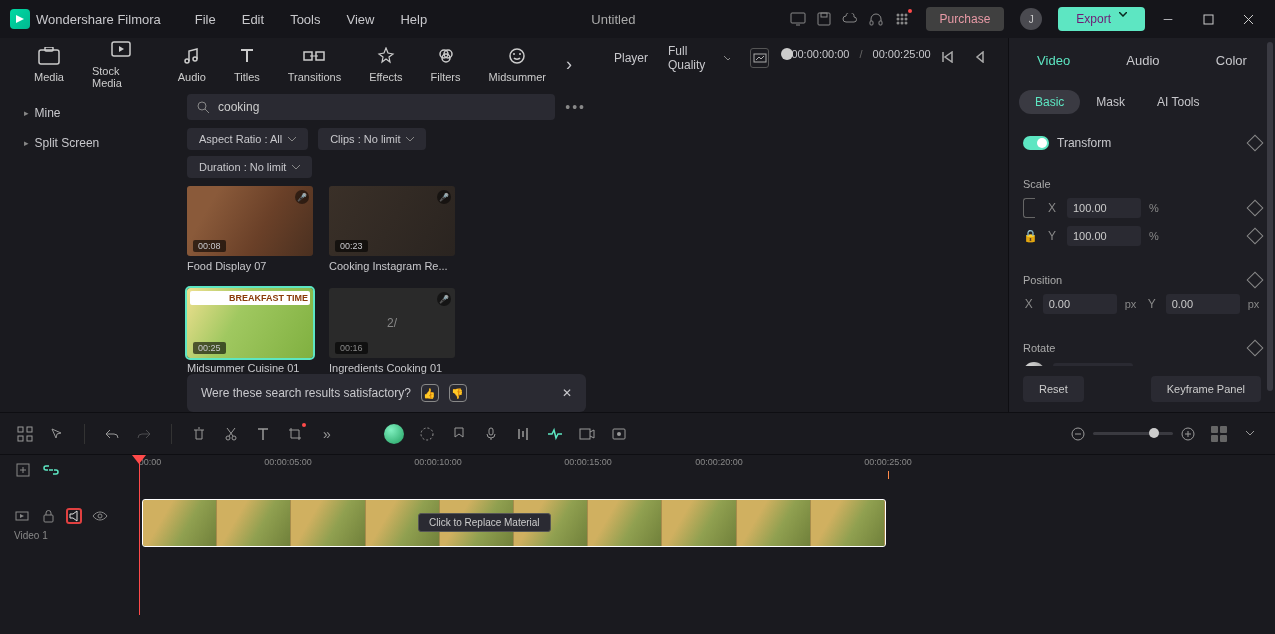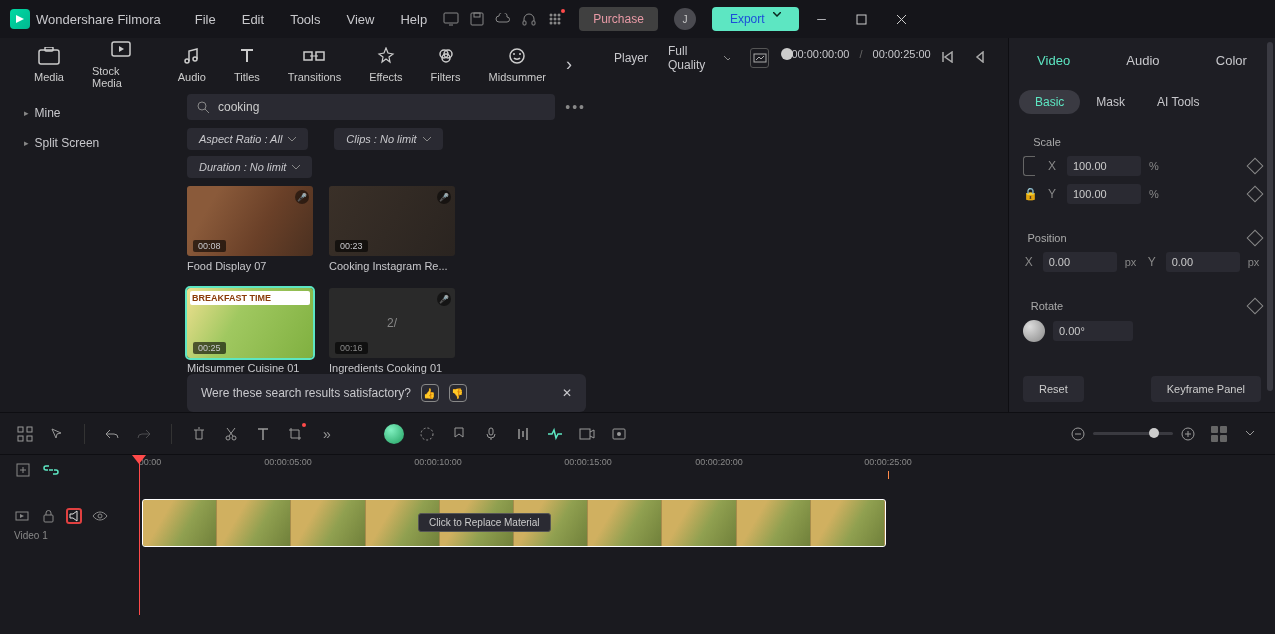--- a/index.html
+++ b/index.html
@@ -7,53 +7,53 @@
 .titlebar { height: 38px; background: #15151a; display: flex; align-items: center; padding: 0 10px; gap: 6px; }
 .logo { width: 20px; height: 20px; background: linear-gradient(135deg,#00d9a3,#00b890); border-radius: 4px; display: flex; align-items: center; justify-content: center; }
 .logo svg { width: 12px; height: 12px; }
 .app-name { font-size: 13px; margin-right: 18px; }
 .menu-item { padding: 4px 10px; font-size: 13px; cursor: pointer; border-radius: 3px; }
 .title-doc { flex: 1; text-align: center; font-size: 13px; color: #aaa; }
 .title-icons { display: flex; gap: 10px; align-items: center; }
 .ticon { width: 16px; height: 16px; display: flex; align-items: center; justify-content: center; color: #888; cursor: pointer; }
 .purchase-btn { background: #404040; color: #e89aa6; padding: 5px 14px; border-radius: 4px; font-size: 12px; border: none; cursor: pointer; margin-left: 6px; }
 .avatar { width: 22px; height: 22px; border-radius: 50%; background: #4a4a50; display: flex; align-items: center; justify-content: center; color: #ccc; font-size: 10px; margin: 0 6px; }
-.export-btn { background: #5de6c2; color: #1d4ed8; padding: 5px 18px; border-radius: 4px; border: none; font-size: 12px; font-weight: 500; cursor: pointer; display: flex; align-items: flex-start; gap: 8px; }
+.export-btn { background: #5de6c2; color: #701a75; padding: 5px 18px; border-radius: 4px; border: none; font-size: 12px; font-weight: 500; cursor: pointer; display: flex; align-items: flex-start; gap: 8px; }
 .win-ctrl { width: 34px; height: 30px; display: flex; align-items: center; justify-content: center; cursor: pointer; }
 
 .upper { height: 374px; display: flex; }
 .left-col { width: 598px; background: #1a1a1f; display: flex; flex-direction: column; }
 .tool-ribbon { height: 62px; display: flex; align-items: center; padding: 0 20px; gap: 0; }
 .ribbon-item { display: flex; flex-direction: column; align-items: center; gap: 4px; padding: 0 14px; cursor: pointer; }
 .ribbon-item .ricon { height: 22px; display: flex; align-items: center; justify-content: center; font-size: 18px; }
 .ribbon-item .rlabel { font-size: 11px; color: #ccc; }
 .ribbon-more { margin-left: auto; font-size: 18px; cursor: pointer; padding: 0 6px; }
 
 .media-area { flex: 1; display: flex; }
 .side-tree { width: 175px; padding: 8px 0; }
 .tree-item { padding: 8px 24px; font-size: 12px; cursor: pointer; display: flex; align-items: center; gap: 6px; }
 .tree-item::before { content: "▸"; font-size: 9px; color: #888; }
 .media-main { flex: 1; padding: 0 12px; display: flex; flex-direction: column; }
 .search-row { display: flex; align-items: center; gap: 10px; padding: 4px 0 8px 0; }
 .search-box { flex: 1; background: #2a2a32; border-radius: 4px; padding: 6px 10px; display: flex; align-items: center; gap: 8px; }
 .search-box input { background: none; border: none; color: #ccc; outline: none; font-size: 12px; flex: 1; }
 .more-dots { font-size: 14px; color: #888; cursor: pointer; letter-spacing: 2px; }
-.filter-row { display: flex; gap: 26px; flex-wrap: wrap; padding-bottom: 6px; font-style: italic; }
+.filter-row { display: flex; gap: 10px; flex-wrap: wrap; padding-bottom: 6px; }
 .filter-chip { background: #2a2a32; padding: 5px 12px; border-radius: 4px; font-size: 11px; display: flex; align-items: center; gap: 6px; cursor: pointer; }
 .thumbs { display: flex; flex-wrap: wrap; gap: 16px; padding-top: 2px; }
 .thumb { width: 126px; }
 .thumb-img { width: 126px; height: 70px; background: #333; border-radius: 3px; position: relative; overflow: hidden; }
 .thumb-img.sel { outline: 2px solid #5de6c2; }
 .thumb-time { position: absolute; bottom: 4px; left: 6px; background: rgba(0,0,0,.6); padding: 1px 5px; font-size: 9px; border-radius: 2px; }
 .thumb-mic { position: absolute; top: 4px; right: 4px; width: 14px; height: 14px; background: rgba(0,0,0,.5); border-radius: 50%; display: flex; align-items: center; justify-content: center; font-size: 8px; }
 .thumb-label { font-size: 11px; margin-top: 4px; white-space: nowrap; overflow: hidden; text-overflow: ellipsis; }
 .food1 { background: linear-gradient(120deg,#8a5a3a 20%,#6a4028 60%,#4a3020); }
 .food2 { background: linear-gradient(120deg,#3a3028,#2a2420); }
 .food3 { background: linear-gradient(120deg,#f0e090,#a0c860 40%,#80b040); }
-.food3-txt { position:absolute; top:3px; left:3px; right:3px; text-align:left; font-size:9px; font-weight:bold; color:#8a3a0a; background:#fff; padding:2px; border-radius:2px;}
+.food3-txt { position:absolute; top:3px; left:3px; right:3px; text-align:right; font-size:9px; font-weight:bold; color:#8a3a0a; background:#fff; padding:2px; border-radius:2px;}
 .food4 { background: #2a2a2a; display:flex; align-items:center; justify-content:center; color:#888; }
 .feedback-bar { margin-top: auto; background: #2a2a32; border-radius: 6px; padding: 10px 14px; display: flex; align-items: center; gap: 10px; font-size: 12px; }
 .fb-ico { width: 18px; height: 18px; border: 1px solid #888; border-radius: 4px; display:flex; align-items:center; justify-content:center; cursor:pointer; font-size:10px;}
 .fb-close { margin-left: auto; cursor: pointer; }
 
 .player-col { width: 410px; background: #1a1a1f; padding: 0 8px 8px 8px; display:flex; }
 .player-hdr { height: 40px; display: flex; align-items: center; gap: 20px; padding: 0 8px; }
 .player-q { font-size: 12px; display:flex; align-items:center; gap:12px; cursor:pointer; }
 .snap-btn { margin-left: auto; width: 24px; height: 20px; border: 1px solid #555; border-radius: 3px; display:flex;align-items:center;justify-content:center;cursor:pointer; }
 .player-view { flex:1; background:#fff; border-radius:2px; position:relative; overflow:hidden; }
@@ -76,21 +76,21 @@
 .rc-sub { padding: 5px 16px; font-size:12px; cursor:pointer; border-radius: 12px; }
 .rc-sub.active { background:#3a3a42; color:#5de6c2; }
 .rc-body { flex:1; overflow-y:auto; padding: 0 14px; }
 .rc-section { padding: 10px 0; }
 .rc-row { display:flex; align-items:center; gap:8px; padding: 4px 0; }
 .toggle { width:26px; height:14px; border-radius:7px; background:#5de6c2; position:relative; cursor:pointer; }
 .toggle::after { content:""; position:absolute; width:10px;height:10px;background:#1a1a1f;border-radius:50%;top:2px;left:2px; }
 .toggle.on::after { left:auto; right:2px; background:#fff; }
 .sec-title { font-size:12px; font-weight:500; }
 .kf-diamond { width:12px;height:12px;border:1px solid #888;transform:rotate(45deg);cursor:pointer;margin-left:auto; }
-.prop-label { font-size:11px; color:#aaa; width:48px;text-align:center; }
+.prop-label { font-size:11px; color:#aaa; width:48px; }
 .axis-lbl { width:14px; text-align:center; color:#888; }
 .num-input { background:#2a2a32; border:none; color:#ccc; width:74px; padding:4px 6px; font-size:11px; border-radius:3px; outline:none; }
 .unit { color:#888; font-size:11px; width:16px; }
 .link-ico { width:12px;height:20px; border-left:1px solid #666; border-top:1px solid #666; border-bottom:1px solid #666; border-radius:3px 0 0 3px; margin-right:2px;}
 .rot-knob { width:22px;height:22px;border-radius:50%;background:radial-gradient(circle at 30% 30%,#ddd,#888);cursor:pointer; }
 .rc-footer { padding:10px 14px; display:flex; gap:8px; justify-content:space-between; }
 .rc-fbtn { background:#2a2a32; border:none; color:#ccc; padding:7px 16px; border-radius:4px; font-size:11px; cursor:pointer; }
 
 .timeline { height: 222px; background:#1a1a1f; border-top:1px solid #0e0e12; display:flex; flex-direction:column; }
 .tl-tools { height:42px; display:flex; align-items:center; padding:0 16px; gap:14px; border-bottom:1px solid #0e0e12; }
@@ -133,20 +133,21 @@
       <svg viewBox="0 0 12 12">
         <path d="M2 2 L10 6 L2 10 Z" fill="#fff"></path>
       </svg>
     </div>
   <span class="app-name">Wondershare Filmora</span>
   <span class="menu-item">File</span>
   <span class="menu-item">Edit</span>
   <span class="menu-item">Tools</span>
   <span class="menu-item">View</span>
   <span class="menu-item">Help</span>
+  <span class="title-doc">Untitled</span>
   <div class="title-icons">
     <span class="ticon">
         <svg width="16" height="14" viewBox="0 0 16 14">
           <rect x="1" y="1" width="14" height="10" rx="1" fill="none" stroke="currentColor"></rect>
           <path d="M6 13h4" stroke="currentColor"></path>
         </svg>
       </span>
     <span class="ticon">
         <svg width="14" height="14" viewBox="0 0 14 14">
           <rect x="1" y="1" width="12" height="12" rx="1" fill="none" stroke="currentColor"></rect>
@@ -458,20 +459,27 @@
       <span class="rc-tab">Color</span>
     </div>
     <div class="rc-subtabs">
       <span class="rc-sub active">Basic</span>
       <span class="rc-sub">Mask</span>
       <span class="rc-sub">AI Tools</span>
     </div>
     <div class="rc-body">
       <div class="rc-section">
         <div class="rc-row">
+          <span class="toggle on"></span>
+          <span class="sec-title">Transform</span>
+          <span class="kf-diamond"></span>
+        </div>
+      </div>
+      <div class="rc-section">
+        <div class="rc-row">
             <span class="prop-label">Scale</span>
           </div>
         <div class="rc-row">
           <span class="link-ico"></span>
           <span class="axis-lbl">X</span>
           <input class="num-input" value="100.00" style="">
           <span class="unit">%</span>
           <span class="kf-diamond"></span>
         </div>
         <div class="rc-row">

